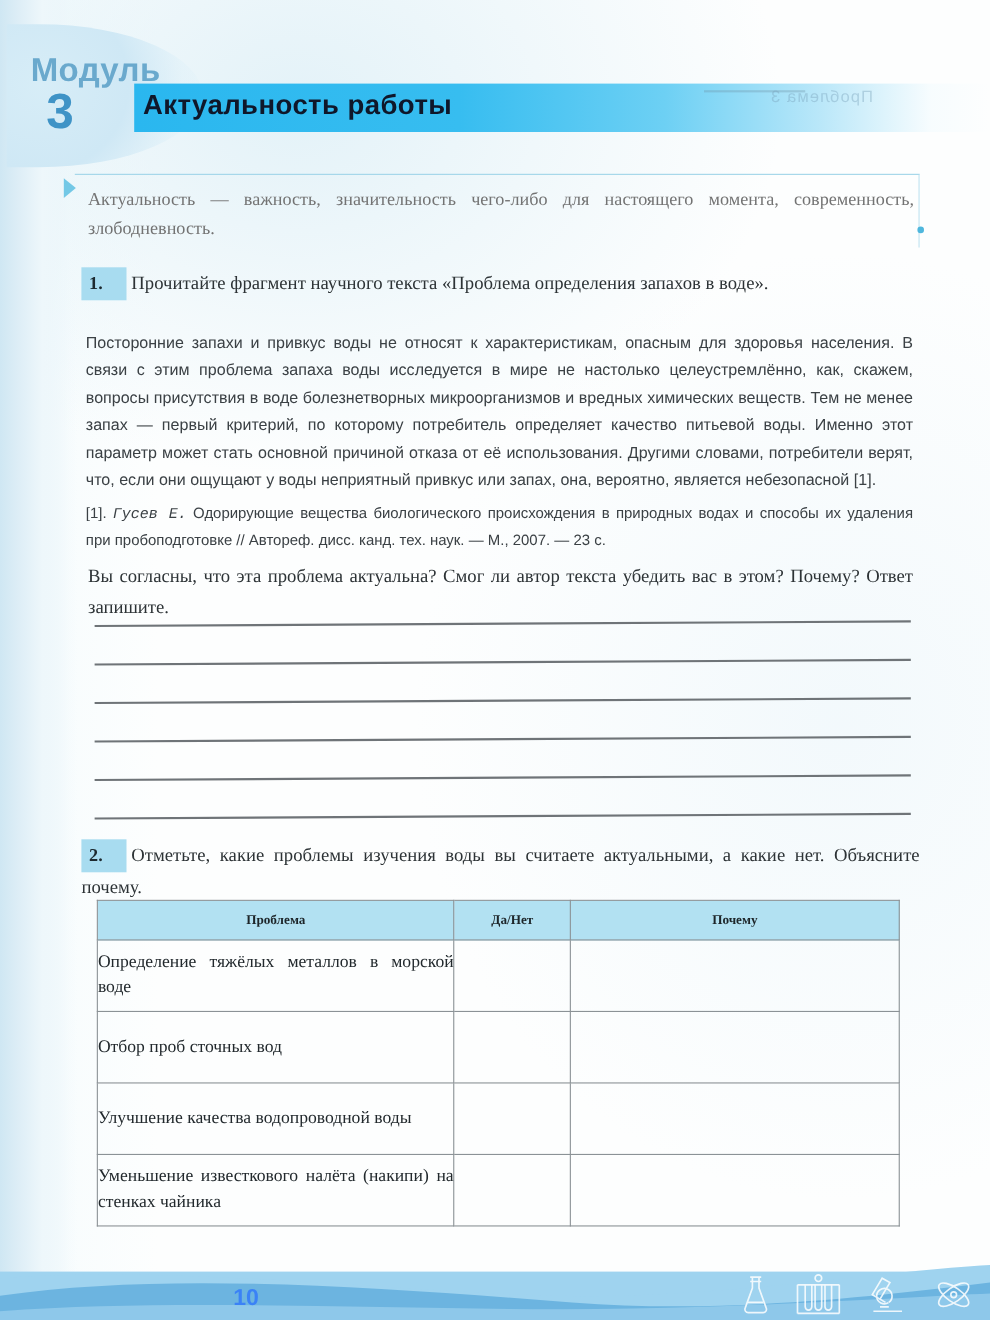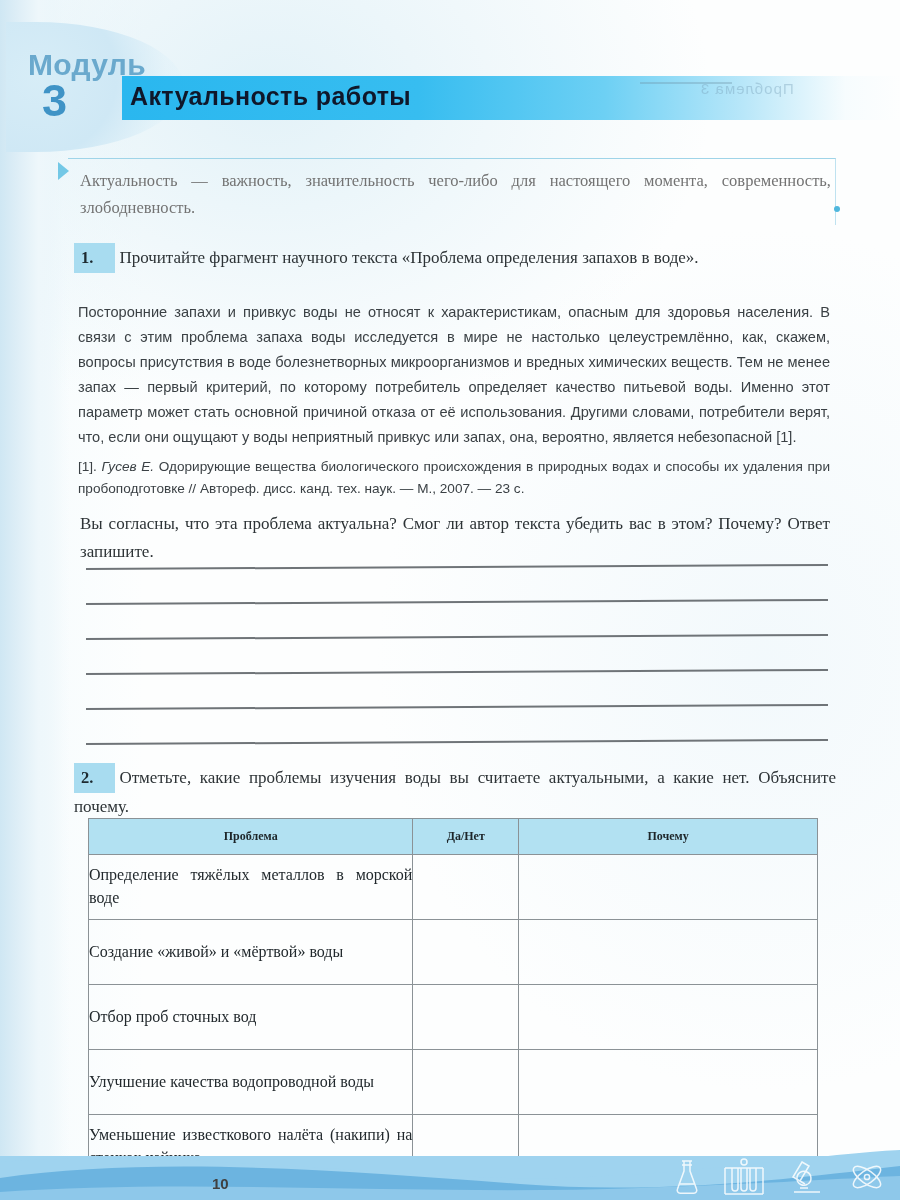--- a/index.html
+++ b/index.html
@@ -203,21 +203,21 @@
     position: absolute;
     left: 78px;
     top: 456px;
     width: 752px;
     font-family: "Liberation Sans", sans-serif;
     font-size: 13.6px;
     line-height: 1.6;
     color: #3b4145;
     text-align: justify;
   }
-  .citation i { font-style: italic; }
+  .citation i { font-style: italic; font-family: Liberation Mono, monospace; }
 
   .question {
     position: absolute;
     left: 80px;
     top: 510px;
     width: 750px;
     font-size: 17px;
     line-height: 1.62;
     color: #2d3336;
     text-align: justify;
@@ -309,23 +309,23 @@
   .footer-wave {
     position: absolute;
     left: 0; right: 0; bottom: 0;
     height: 52px;
   }
   .page-number {
     position: absolute;
     left: 212px;
     bottom: 8px;
     font-family: "Liberation Sans", sans-serif;
-    font-size: 15px;
-    font-weight: bold;
-    color: #404040;
+    font-size: 21px;
+    font-weight: bold;
+    color: #3b82f6;
   }
   .footer-icons {
     position: absolute;
     right: 14px;
     bottom: 4px;
     display: flex;
     gap: 22px;
     align-items: flex-end;
     opacity: 0.85;
   }
@@ -394,25 +394,20 @@
           <th>Почему</th>
         </tr>
       </thead>
       <tbody>
         <tr>
           <td class="problem-cell">Определение тяжёлых металлов в морской воде</td>
           <td></td>
           <td></td>
         </tr>
         <tr>
-          <td class="problem-cell">Создание «живой» и «мёртвой» воды</td>
-          <td></td>
-          <td></td>
-        </tr>
-        <tr>
           <td class="problem-cell">Отбор проб сточных вод</td>
           <td></td>
           <td></td>
         </tr>
         <tr>
           <td class="problem-cell">Улучшение качества водопроводной воды</td>
           <td></td>
           <td></td>
         </tr>
         <tr>

